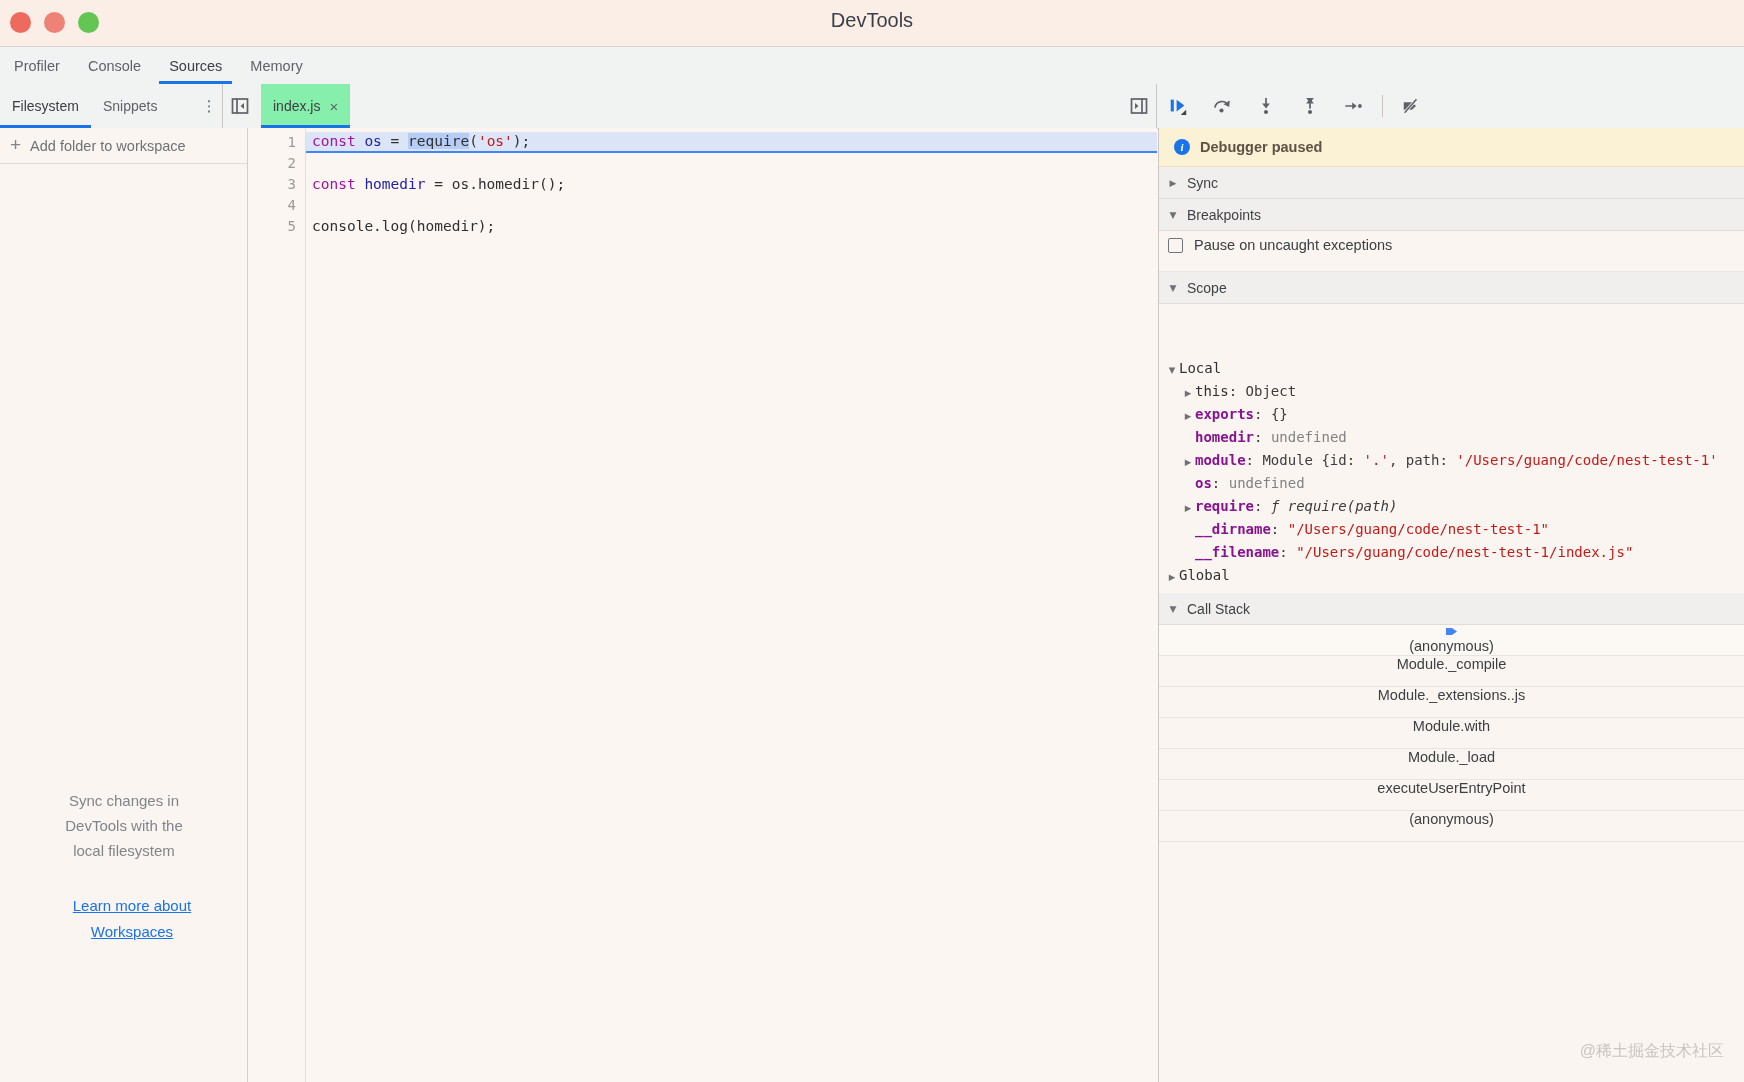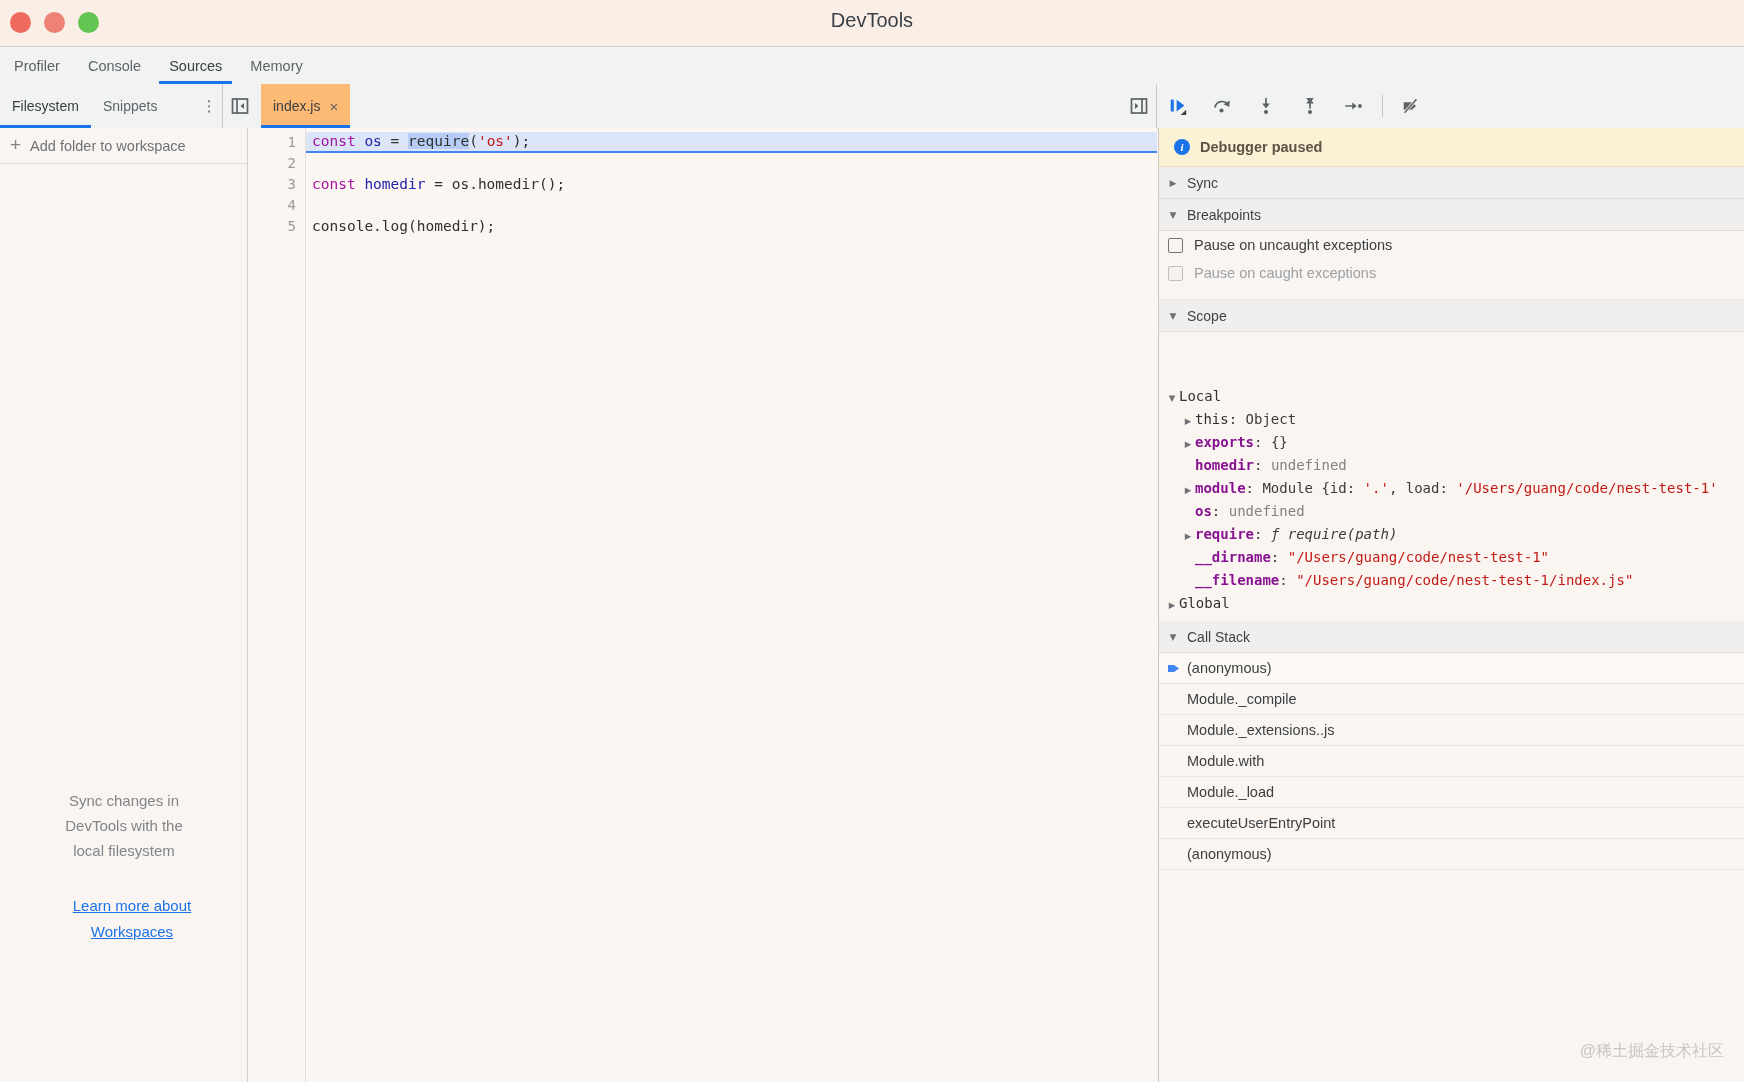--- a/index.html
+++ b/index.html
@@ -38,21 +38,21 @@
     color:#5F6368;position:relative;}
   .sb-tab.active{color:#3C4043;}
   .sb-tab.active::after{content:"";position:absolute;left:0;right:0;bottom:0;
     height:3px;background:var(--accent,#1A73E8);}
   .kebab{margin-left:auto;width:26px;display:flex;align-items:center;justify-content:center;
     color:#5F6368;font-size:15px;letter-spacing:0;}
   .ed-tabbar{position:absolute;left:223px;top:0;width:934px;height:44px;
     display:flex;align-items:center;border-right:1px solid #CBC7C4;box-sizing:border-box;}
   .nav-toggle{width:18px;height:18px;margin-left:8px;flex:0 0 auto;}
   .file-tab{margin-left:12px;height:44px;display:flex;align-items:center;gap:9px;
-    padding:0 12px;font-size:14px;color:#3C4043;position:relative;background:#fdba74;}
+    padding:0 12px;font-size:14px;color:#3C4043;position:relative;background:#86efac;}
   .file-tab::after{content:"";position:absolute;left:0;right:0;bottom:0;height:3px;
     background:var(--accent,#1A73E8);}
   .file-close{color:#5F6368;font-size:15px;line-height:1;cursor:default;}
   .dbg-toolbar{position:absolute;left:1158px;top:0;right:0;height:44px;
     display:flex;align-items:center;gap:24px;padding-left:10px;}
   .dbg-btn{width:20px;height:20px;display:flex;align-items:center;justify-content:center;position:relative;}
   .tb-sep{width:1px;height:22px;background:#C9C5C2;margin:0 -6px;}
   
   .sidebar{position:absolute;left:0;top:128px;width:248px;bottom:0;
     background:var(--panel-bg,#FBF6F2);border-right:1px solid #D3CFCC;box-sizing:border-box;}
@@ -108,21 +108,21 @@
     font-family:"DejaVu Sans Mono",monospace;font-size:14px;color:#303030;}
   .srow .tri{font-size:8.5px;width:14px;}
   .sc-name-prop{color:var(--c-property,#881391);font-weight:bold;}
   .sc-name-plain{color:#303030;}
   .sc-plain{color:#3C3C3C;}
   .sc-muted{color:#828282;}
   .sc-string{color:var(--c-string,#C41A16);}
   .sc-func{font-style:italic;color:#3C3C3C;}
   .frames{}
   .frame{height:31px;display:flex;align-items:center;border-bottom:1px solid #E8E4E1;
-    font-size:14.5px;color:#3C4043;box-sizing:border-box;}
+    font-size:14.5px;color:#3C4043;box-sizing:border-box;flex-direction:column;}
   .frame .marker{width:28px;display:flex;justify-content:center;align-items:center;}
   .frame.current{background:#FCF8F4;}
   .watermark{position:absolute;right:20px;bottom:20px;color:#CBC4BE;font-size:16px;}
   svg .st{stroke:#5F6368;stroke-width:1.7;fill:none;stroke-linecap:round;}
   svg .fl{fill:#5F6368;}
 </style>
 </head>
 <body>
 
 <div class="titlebar">
@@ -259,37 +259,33 @@
 
   <div class="sechdr">
     <span class="tri">▼</span>
     <span>Breakpoints</span>
   </div>
   <div id="cb-rows">
       <div class="cbrow">
         <span class="cbox"></span>
         <span class="cblabel">Pause on uncaught exceptions</span>
       </div>
-      <div class="cbrow disabled">
-        <span class="cbox"></span>
-        <span class="cblabel">Pause on caught exceptions</span>
-      </div>
     </div>
   <div class="bp-spacer"></div>
 
   <div class="sechdr">
     <span class="tri">▼</span>
     <span>Scope</span>
   </div>
   <div class="scope-list" id="scope-list">
       <div class="srow" style="padding-left: 6px;"><span class="tri">▼</span><span class="sc-name-plain">Local</span></div>
       <div class="srow" style="padding-left: 22px;"><span class="tri">▶</span><span class="sc-name-plain">this</span><span class="sc-plain">: </span><span class="sc-plain">Object</span></div>
       <div class="srow" style="padding-left: 22px;"><span class="tri">▶</span><span class="sc-name-prop">exports</span><span class="sc-plain">: </span><span class="sc-plain">{}</span></div>
       <div class="srow" style="padding-left: 22px;"><span class="tri"></span><span class="sc-name-prop">homedir</span><span class="sc-plain">: </span><span class="sc-muted">undefined</span></div>
-      <div class="srow" style="padding-left: 22px;"><span class="tri">▶</span><span class="sc-name-prop">module</span><span class="sc-plain">: </span><span class="sc-plain">Module {id: </span><span class="sc-string">'.'</span><span class="sc-plain">, load: </span><span class="sc-string">'/Users/guang/code/nest-test-1'</span></div>
+      <div class="srow" style="padding-left: 22px;"><span class="tri">▶</span><span class="sc-name-prop">module</span><span class="sc-plain">: </span><span class="sc-plain">Module {id: </span><span class="sc-string">'.'</span><span class="sc-plain">, path: </span><span class="sc-string">'/Users/guang/code/nest-test-1'</span></div>
       <div class="srow" style="padding-left: 22px;"><span class="tri"></span><span class="sc-name-prop">os</span><span class="sc-plain">: </span><span class="sc-muted">undefined</span></div>
       <div class="srow" style="padding-left: 22px;"><span class="tri">▶</span><span class="sc-name-prop">require</span><span class="sc-plain">: </span><span class="sc-func">ƒ </span><span class="sc-func">require(path)</span></div>
       <div class="srow" style="padding-left: 22px;"><span class="tri"></span><span class="sc-name-prop">__dirname</span><span class="sc-plain">: </span><span class="sc-string">"/Users/guang/code/nest-test-1"</span></div>
       <div class="srow" style="padding-left: 22px;"><span class="tri"></span><span class="sc-name-prop">__filename</span><span class="sc-plain">: </span><span class="sc-string">"/Users/guang/code/nest-test-1/index.js"</span></div>
       <div class="srow" style="padding-left: 6px;"><span class="tri">▶</span><span class="sc-name-plain">Global</span></div>
     </div>
 
   <div class="sechdr">
     <span class="tri">▼</span>
     <span>Call Stack</span>

